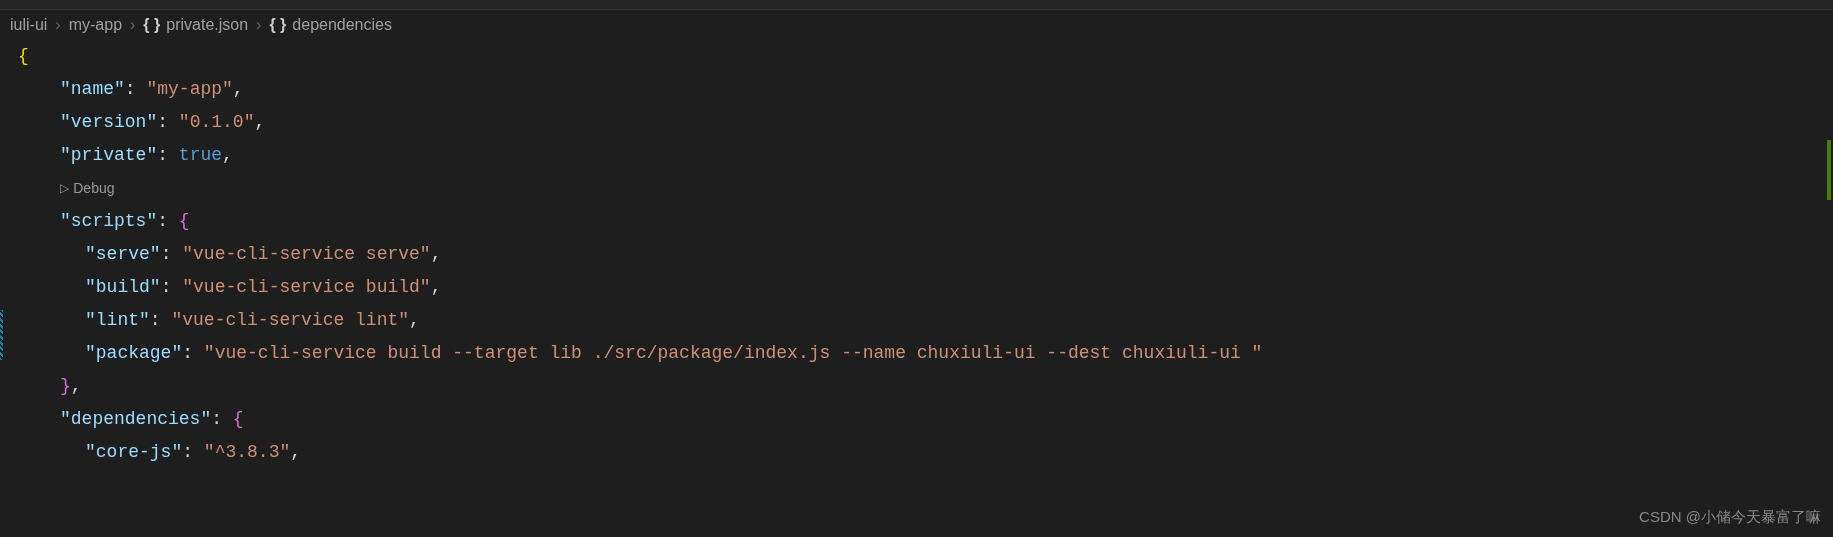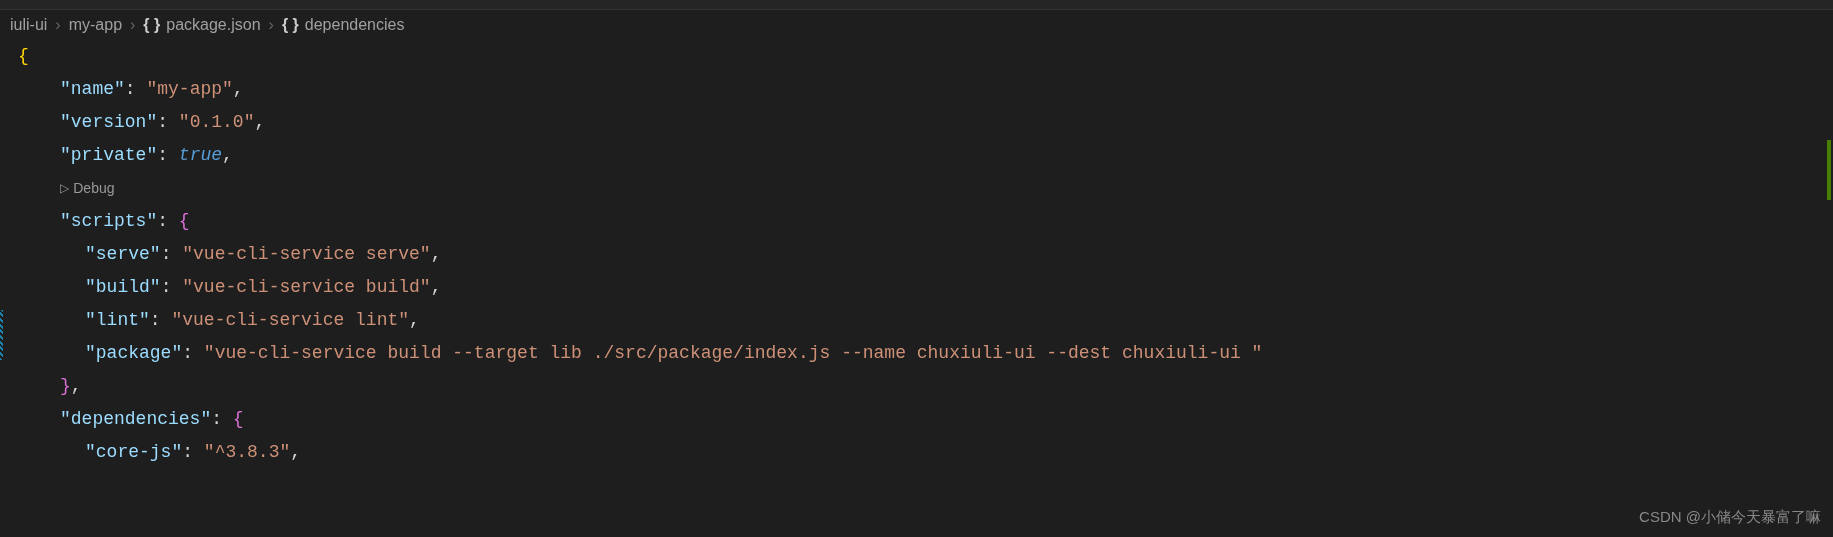--- a/index.html
+++ b/index.html
@@ -49,21 +49,21 @@
     .line {
       display: flex;
       height: 33px;
       line-height: 33px;
       white-space: pre;
     }
     .brace { color: #ffd700; }
     .brace-l1 { color: #da70d6; }
     .key { color: #9cdcfe; }
     .string { color: #ce9178; }
-    .true { color: #569cd6; font-style: italic; }
+    .true { color: #569cd6; }
     .comma { color: #d4d4d4; }
     .colon { color: #d4d4d4; }
     .debug-lens {
       color: #999;
       font-size: 14px;
       font-family: -apple-system, 'Segoe UI', sans-serif;
       display: flex;
       align-items: center;
       gap: 4px;
       padding-left: 50px;
@@ -117,21 +117,21 @@
   <span class="breadcrumb-item">
     <span>iuli-ui</span>
   </span>
   <span class="breadcrumb-sep">›</span>
   <span class="breadcrumb-item">
     <span>my-app</span>
   </span>
   <span class="breadcrumb-sep">›</span>
   <span class="breadcrumb-item">
     <span class="braces-icon">{ }</span>
-    <span>package.json</span>
+    <span>private.json</span>
   </span>
   <span class="breadcrumb-sep">›</span>
   <span class="breadcrumb-item">
     <span class="braces-icon">{ }</span>
     <span>dependencies</span>
   </span>
 </div>
 
 <div class="editor">
   <div class="left-marker" style="top:270px;height:50px;"></div>

